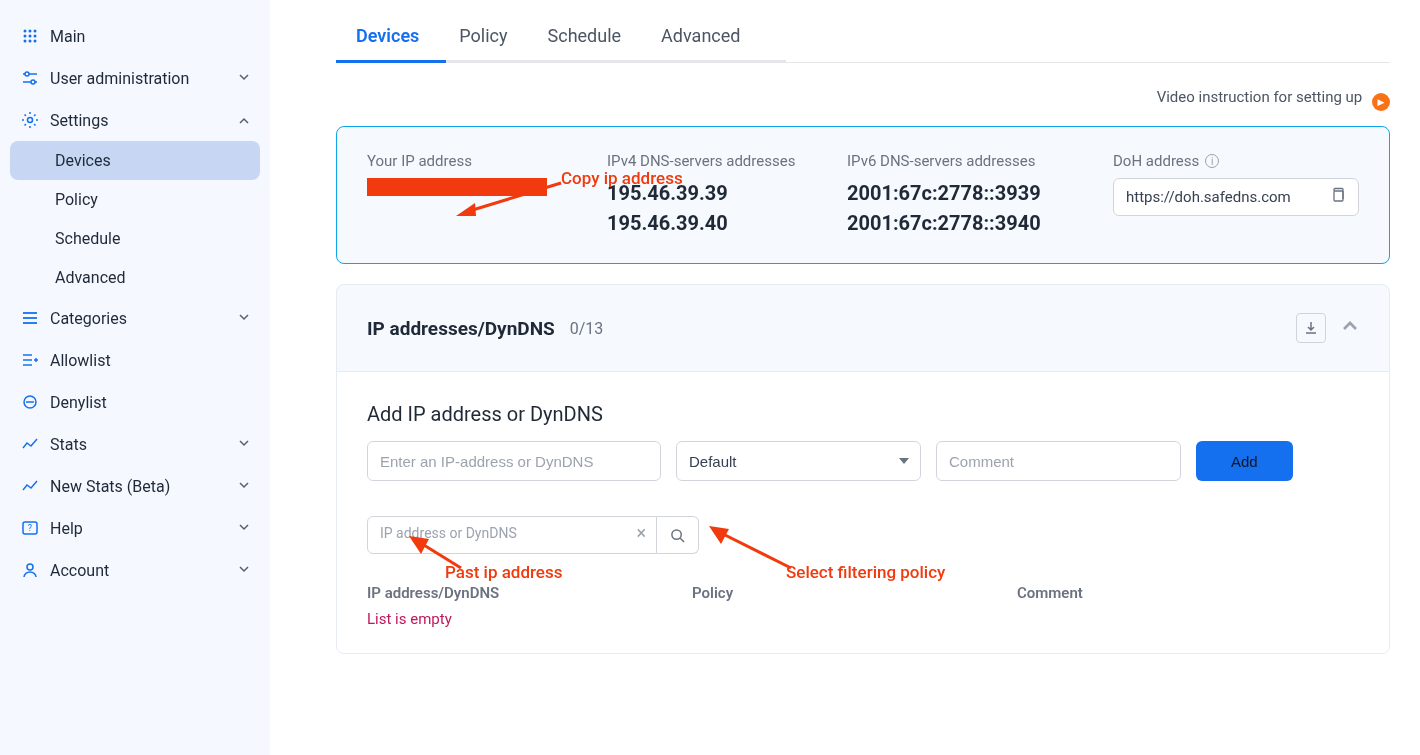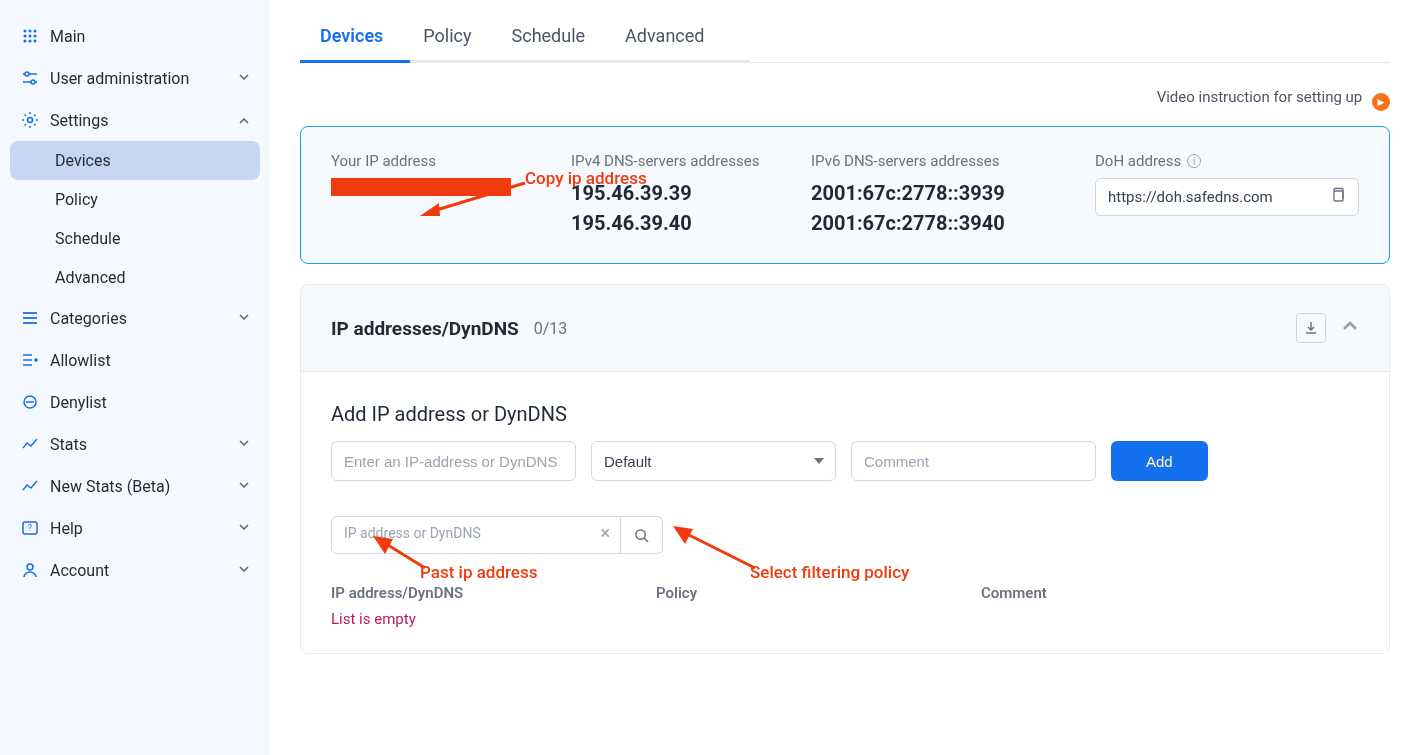--- a/index.html
+++ b/index.html
@@ -1,17 +1,17 @@
 <!DOCTYPE html>
 <html><head>
   <meta charset="utf-8">
   <style>
     * { box-sizing: border-box; margin: 0; padding: 0; }
     body { font-family: -apple-system, BlinkMacSystemFont, "Segoe UI", Roboto, sans-serif; background: #fff; color: #1f2937; width: 1420px; height: 755px; overflow: hidden; }
-    .layout { display: flex; height: 100%; }
+    .layout { display: flex; height: 100%; gap: 36px; }
     .sidebar { width: 270px; background: #f5f9ff; padding: 15px 10px; }
     .side-item { display: flex; align-items: center; padding: 11px 10px; border-radius: 6px; cursor: pointer; font-size: 16px; color: #1f2937; }
     .side-item .icon { width: 20px; height: 20px; margin-right: 10px; color: #0969da; display: inline-flex; align-items: center; justify-content: center; }
     .side-item .chev { margin-left: auto; color: #57606a; font-size: 14px; }
     .sub-list { margin-left: 0; }
     .sub-item { padding: 10px 12px 10px 45px; border-radius: 8px; font-size: 16px; color: #1f2937; cursor: pointer; }
     .sub-item.active { background: #c7d7f3; }
     .main { flex: 1; padding: 0 30px 20px 30px; overflow: auto; }
     .tabs { display: flex; gap: 40px; padding: 25px 20px 0 20px; border-bottom: 1px solid #e5e7eb; position: relative; }
     .tab { padding-bottom: 16px; font-size: 18px; color: #4b5563; cursor: pointer; }
@@ -30,26 +30,26 @@
     .section-head { padding: 28px 30px; display: flex; align-items: center; gap: 15px; }
     .section-title { font-size: 19px; font-weight: 700; color: #1f2937; }
     .section-count { font-size: 16px; color: #6b7280; }
     .head-actions { margin-left: auto; display: flex; gap: 15px; align-items: center; }
     .icon-btn { width: 30px; height: 30px; border: 1px solid #d1d5db; border-radius: 4px; display: inline-flex; align-items: center; justify-content: center; color: #6b7280; cursor: pointer; }
     .section-body { padding: 0 30px 25px 30px; background: #fff; border-top: 1px solid #e5ebf1; }
     .add-label { font-size: 20px; color: #1f2937; margin: 30px 0 15px 0; }
     .add-row { display: flex; gap: 15px; align-items: center; }
     .input, .select { height: 40px; border: 1px solid #d1d5db; border-radius: 6px; padding: 0 12px; font-size: 15px; color: #374151; background: #fff; }
     .input::placeholder { color: #9ca3af; }
-    .ip-input { width: 245px; }
+    .ip-input { width: 294px; }
     .select-wrap { position: relative; width: 245px; }
     .select { width: 100%; appearance: none; }
     .select-wrap::after { content: ""; position: absolute; right: 12px; top: 17px; border-left: 5px solid transparent; border-right: 5px solid transparent; border-top: 6px solid #6b7280; pointer-events: none; }
     .comment-input { flex: 1; max-width: 245px; }
-    .btn-primary { height: 40px; background: #1570ef; color: #fef9c3; border: none; border-radius: 6px; padding: 0 35px; font-size: 15px; font-weight: 500; cursor: pointer; }
+    .btn-primary { height: 40px; background: #1570ef; color: #0f172a; border: none; border-radius: 6px; padding: 0 35px; font-size: 15px; font-weight: 500; cursor: pointer; }
     .btn-outline { height: 40px; background: #fff; color: #1570ef; border: 1px solid #1570ef; border-radius: 6px; padding: 0 22px; font-size: 15px; font-weight: 500; cursor: pointer; }
     .search-row { display: flex; margin-top: 35px; }
     .search-box { width: 290px; height: 38px; border: 1px solid #d1d5db; border-radius: 6px 0 0 6px; padding: 0 30px 5px 12px; font-size: 14px; color: #6b7280; display: flex; align-items: center; position: relative; }
     .search-box .sx { position: absolute; right: 10px; color: #9ca3af; font-size: 18px; }
     .search-btn { width: 42px; height: 38px; border: 1px solid #d1d5db; border-left: none; border-radius: 0 6px 6px 0; display: flex; align-items: center; justify-content: center; color: #6b7280; }
     .table-head { display: flex; margin-top: 30px; font-size: 15px; color: #6b7280; font-weight: 600; }
     .col1 { width: 325px; } .col2 { width: 325px; } .col3 { flex: 1; }
     .table-empty { margin-top: 8px; font-size: 15px; color: #be185d; }
     .card2 { background: #f6f9fd; border: 1px solid #e5ebf1; border-radius: 8px; margin-bottom: 20px; overflow: hidden; }
     
@@ -328,21 +328,21 @@
           <polygon points="5,38 24,25 25,38"></polygon>
         </svg>
     </div>
 
     <div class="anno" style="left:95px; top:534px;">
       <svg class="arrow" width="70" height="40">
           <path d="M60 34 L18 8"></path>
           <polygon points="8,2 28,5 20,20"></polygon>
         </svg>
     </div>
-    <div class="anno anno-text" style="left:150px; top:562px;">Past ip address</div>
+    <div class="anno anno-text" style="left:139px; top:562px;">Past ip address</div>
 
     <div class="anno" style="left:395px; top:524px;">
       <svg class="arrow" width="100" height="50">
           <path d="M90 44 L18 8"></path>
           <polygon points="8,2 28,5 20,20"></polygon>
         </svg>
     </div>
     <div class="anno anno-text" style="left:480px; top:562px;">Select filtering policy</div>
 
   </main>

